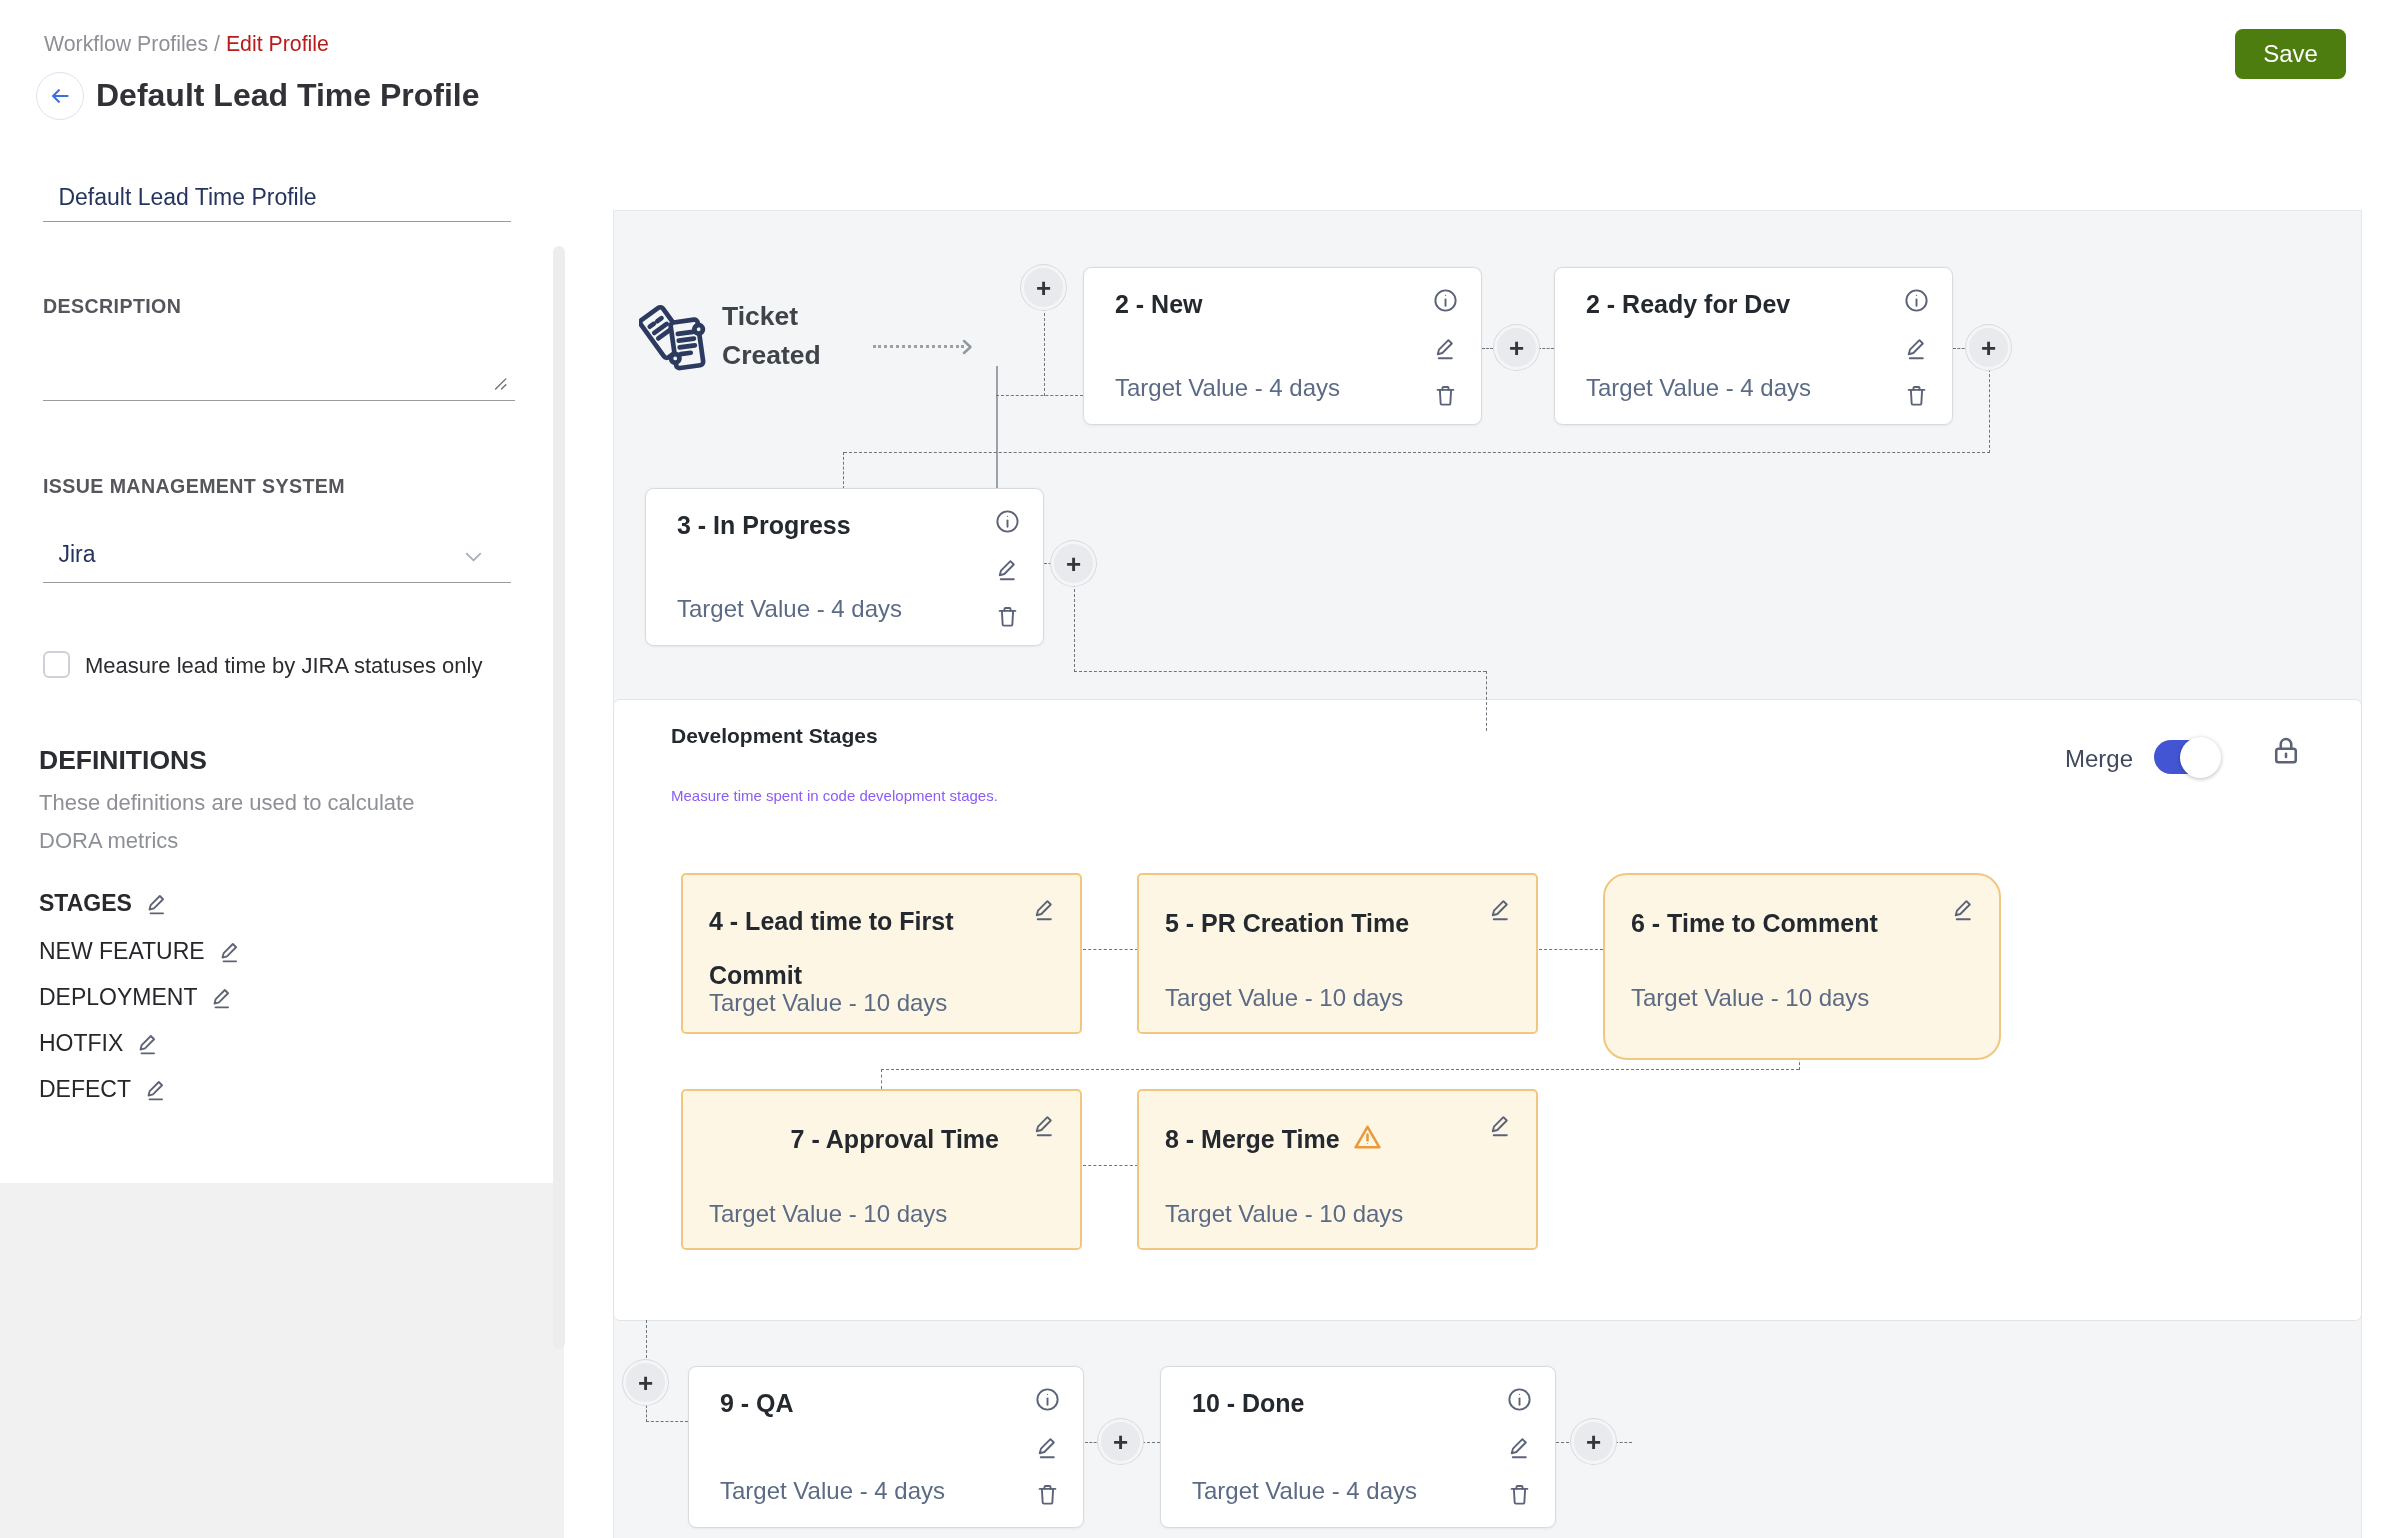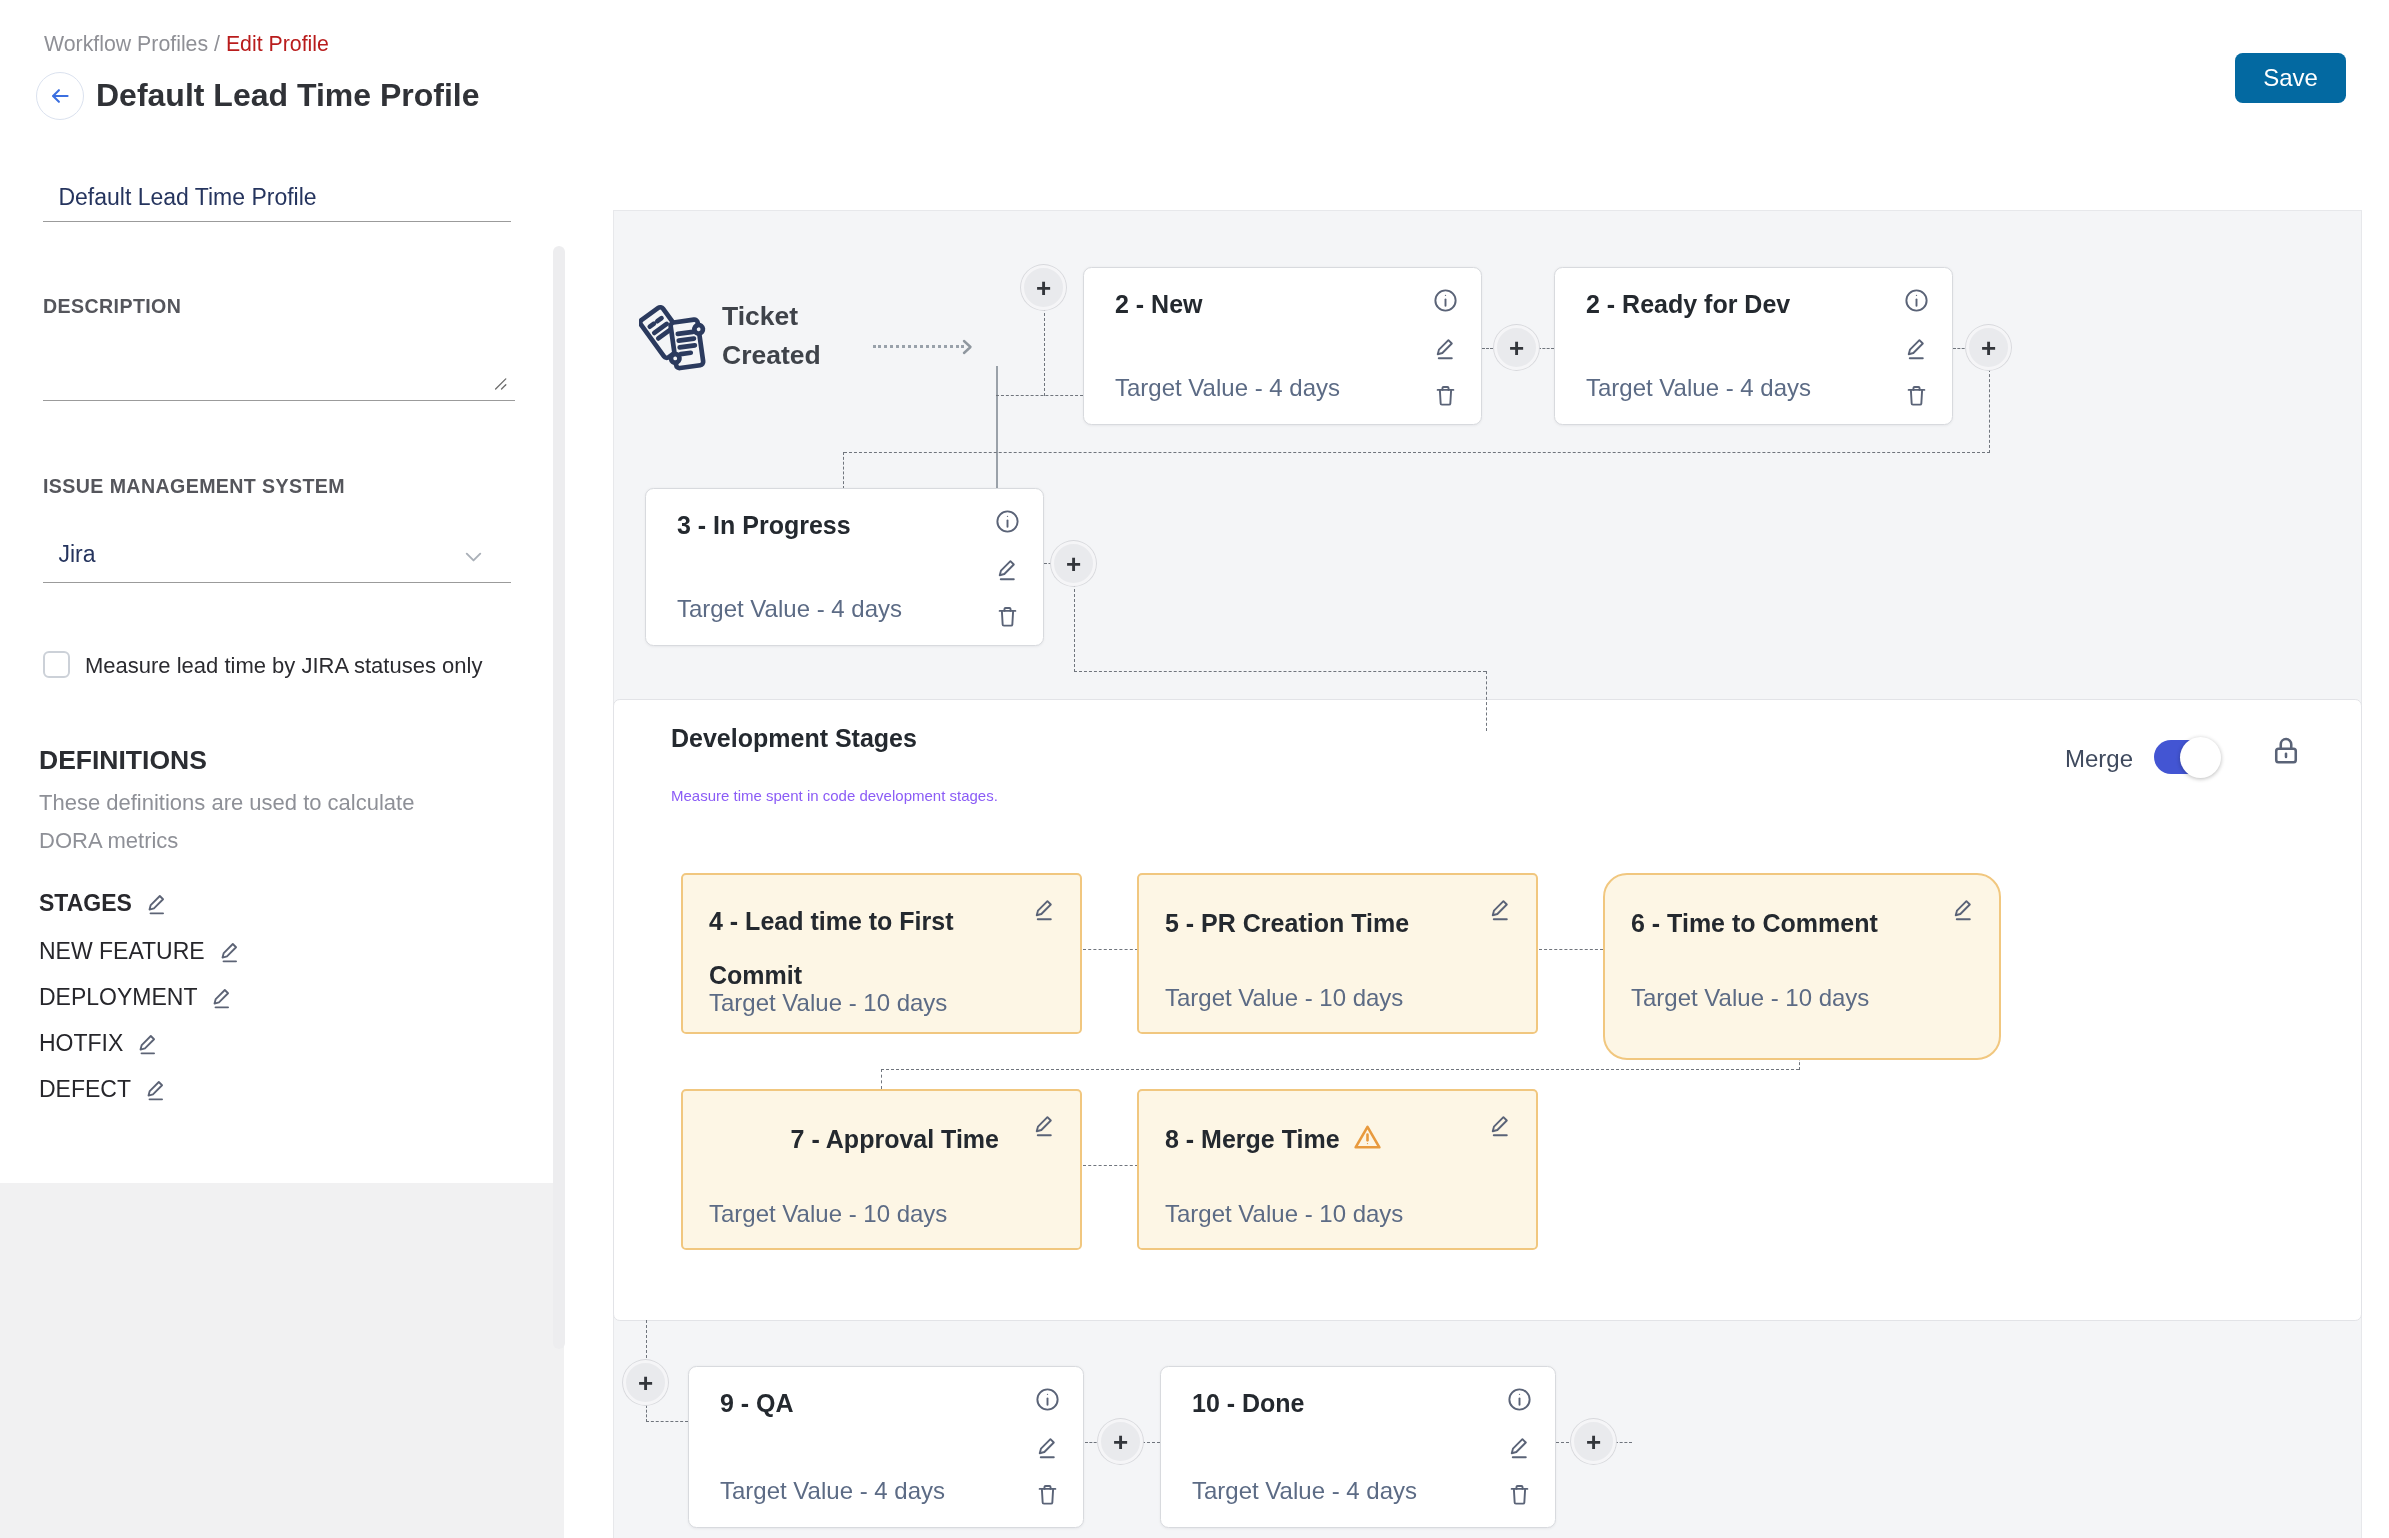--- a/index.html
+++ b/index.html
@@ -15,21 +15,21 @@
   .breadcrumb{left:44px;top:32px;font-size:21.3px;color:#8f9096;}
   .breadcrumb .crumb-link{color:#b91c1c;cursor:pointer;}
   .back-btn{
     left:36px;top:72px;width:48px;height:48px;border-radius:50%;
     background:#fff;border:1.7px solid #dbe2ef;display:flex;align-items:center;justify-content:center;
     color:#3b6fe0;cursor:pointer;box-sizing:border-box;
   }
   .page-title{left:96px;top:77px;font-size:32px;font-weight:700;color:#303237;}
   .save-btn{
     left:2235px;top:29px;width:111px;height:50px;border-radius:7.7px;border:none;
-    background:#0369a1;color:#fff;font-size:24px;font-family:inherit;cursor:pointer;margin-top:24px;
+    background:#4d7c0f;color:#fff;font-size:24px;font-family:inherit;cursor:pointer;
   }
 
   
   .sidebar-bg{left:0;top:137px;width:564px;height:1046px;background:#fff;}
   .sidebar-under{left:0;top:1183px;width:564px;height:356px;background:#f1f1f2;}
   .side-scrollbar{left:553px;top:246px;width:12px;height:1103px;background:#ededef;border-radius:6px;}
   .name-input{
     left:43px;top:181px;width:468px;height:41px;border:none;border-bottom:0.9px solid #9b9b9b;
     background:transparent;font-family:inherit;font-size:23px;color:#25345e;padding:0 0 6.8px 15.4px;box-sizing:border-box;outline:none;
   }
@@ -76,21 +76,21 @@
   }
   .wcard .card-title{position:absolute;left:31px;top:22px;font-size:25px;font-weight:600;color:#24292f;}
   .wcard .card-target{position:absolute;left:31px;bottom:22px;font-size:24px;color:#5c6b85;}
   .icon-col{position:absolute;right:22px;top:19px;display:flex;flex-direction:column;gap:20.5px;align-items:center;}
   .icn{width:27px;height:27px;color:#5a6377;cursor:pointer;display:block;}
 
   .panel{
     left:613px;top:699px;width:1749px;height:622px;background:#fff;
     border:0.9px solid #e2e3e7;border-radius:6.8px;box-sizing:border-box;
   }
-  .panel-title{left:671px;top:724px;font-size:25px;font-weight:600;color:#24292f;}
+  .panel-title{left:671px;top:724px;font-size:21px;font-weight:600;color:#24292f;}
   .panel-sub{left:671px;top:787px;font-size:15px;color:#8b5cf6;}
   .active-label{left:2065px;top:745px;font-size:24px;color:#3f4a5e;}
   .toggle{
     left:2154px;top:740px;width:63px;height:34px;border-radius:17px;background:#4355d3;cursor:pointer;
   }
   .toggle .knob{
     position:absolute;right:-4.3px;top:-3.4px;width:41px;height:41px;border-radius:50%;background:#fff;
     box-shadow:0 0.9px 4.3px rgba(0,0,0,.28);
   }
   .lock-icn{left:2268px;top:733px;width:36px;height:36px;color:#5a6377;cursor:pointer;}

